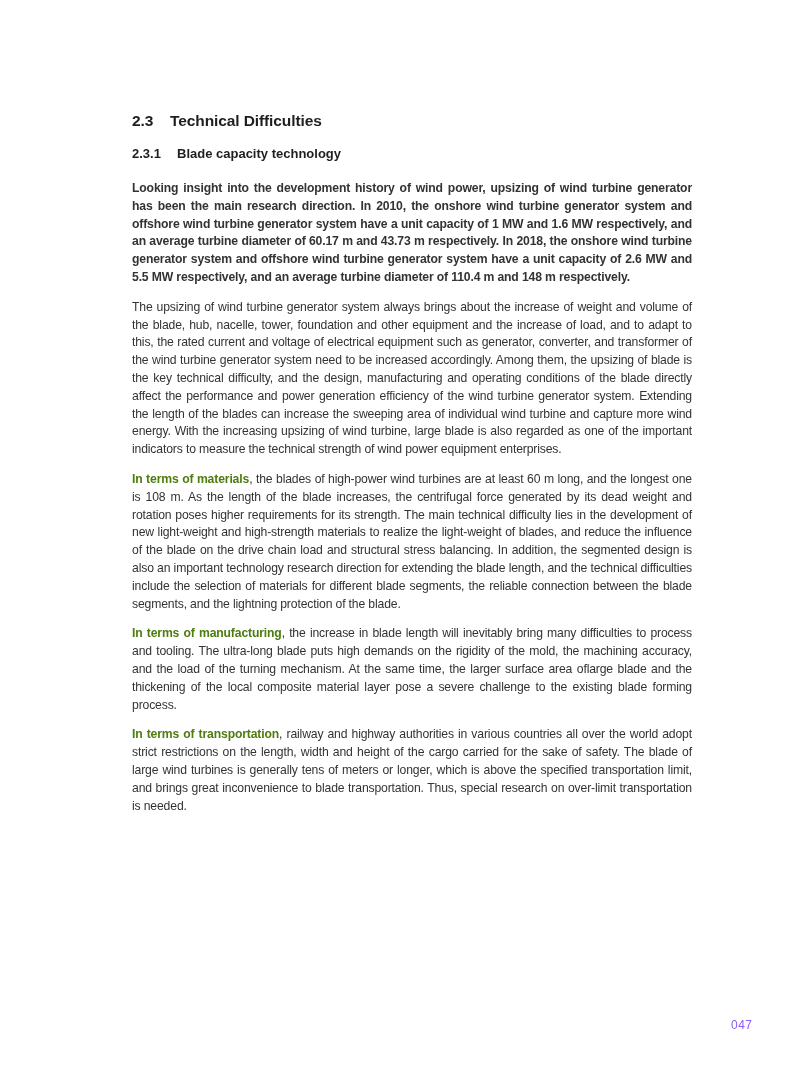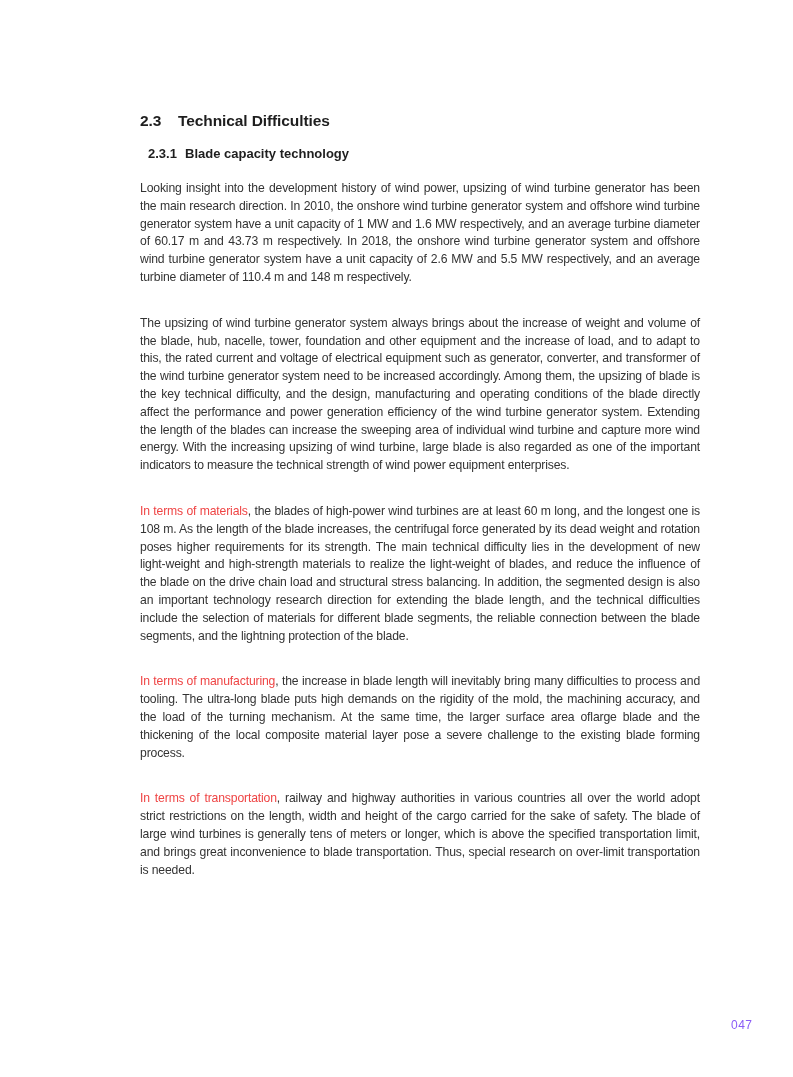--- a/index.html
+++ b/index.html
@@ -1,27 +1,27 @@
 <!DOCTYPE html>
 <html><head>
 <meta charset="utf-8">
 <style>
   html, body { margin: 0; padding: 0; background: #ffffff; }
   body { width: 793px; height: 1077px; position: relative; overflow: hidden;
          font-family: "Liberation Sans", sans-serif; color: #2a2a2a; }
   .page { position: absolute; left: 0; top: 0; width: 793px; height: 1077px; background: #fff; }
-  .content { position: absolute; left: 140px; top: 111px; width: 560px; }
+  .content { position: absolute; left: 132px; top: 111px; width: 560px; }
   h2.section { margin: 0; font-size: 15.5px; font-weight: bold; color: #1e1e1e; line-height: 20px; letter-spacing: -0.1px; }
   h2.section .num { display: inline-block; width: 38px; }
   h3.subsection { margin: 14px 0 0 0; font-size: 13px; font-weight: bold; color: #1e1e1e; line-height: 18px; }
-  h3.subsection .num { display: inline-block; width: 45px; text-align: center; }
+  h3.subsection .num { display: inline-block; width: 45px; }
   p.body { margin: 0; font-size: 12.2px; line-height: 17.8px; text-align: justify; color: #333; letter-spacing: -0.15px; }
-  p.first { margin-top: 17px; }
-  p.gap { margin-top: 28px; }
-  .lead { font-weight: normal; color: #ef4444; }
+  p.first { margin-top: 17px; font-weight: bold; }
+  p.gap { margin-top: 12px; }
+  .lead { font-weight: bold; color: #4d7c0f; }
   .page-number { position: absolute; left: 731px; top: 1018px; font-size: 12px; color: #8b5cf6; letter-spacing: 0.5px; }
 </style>
 </head>
 <body>
 
 <div class="page">
   <div class="content">
     <h2 class="section">
       <span class="num">2.3</span><span>Technical Difficulties</span>
     </h2>

